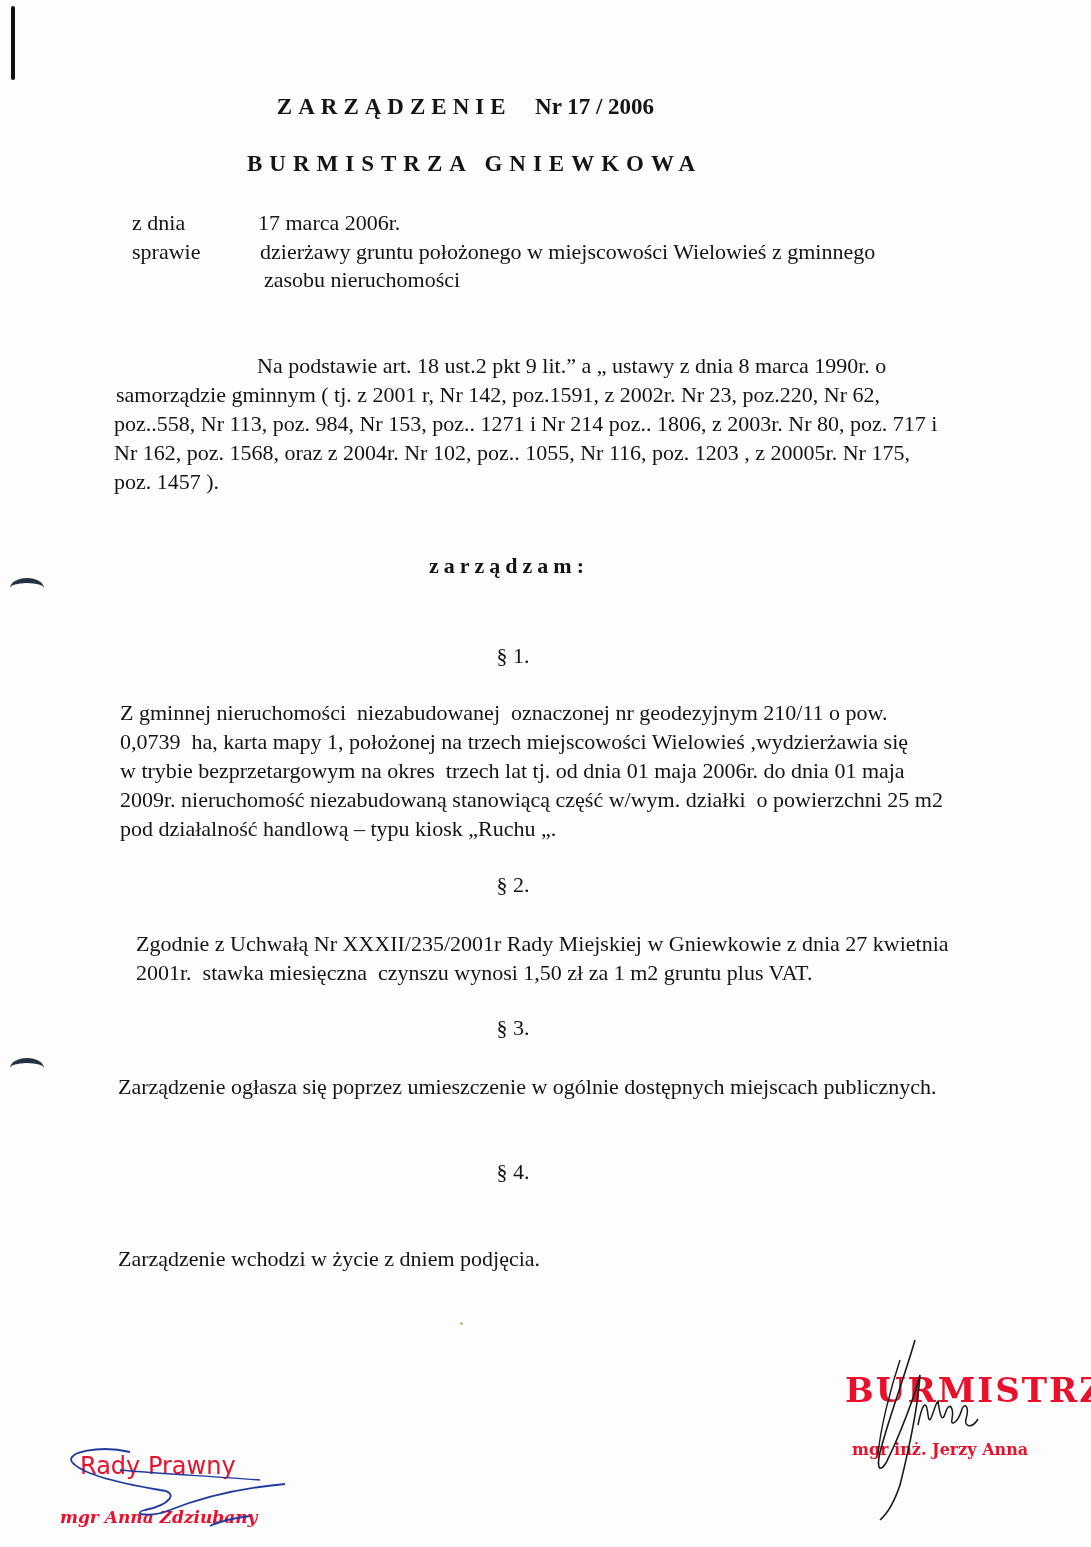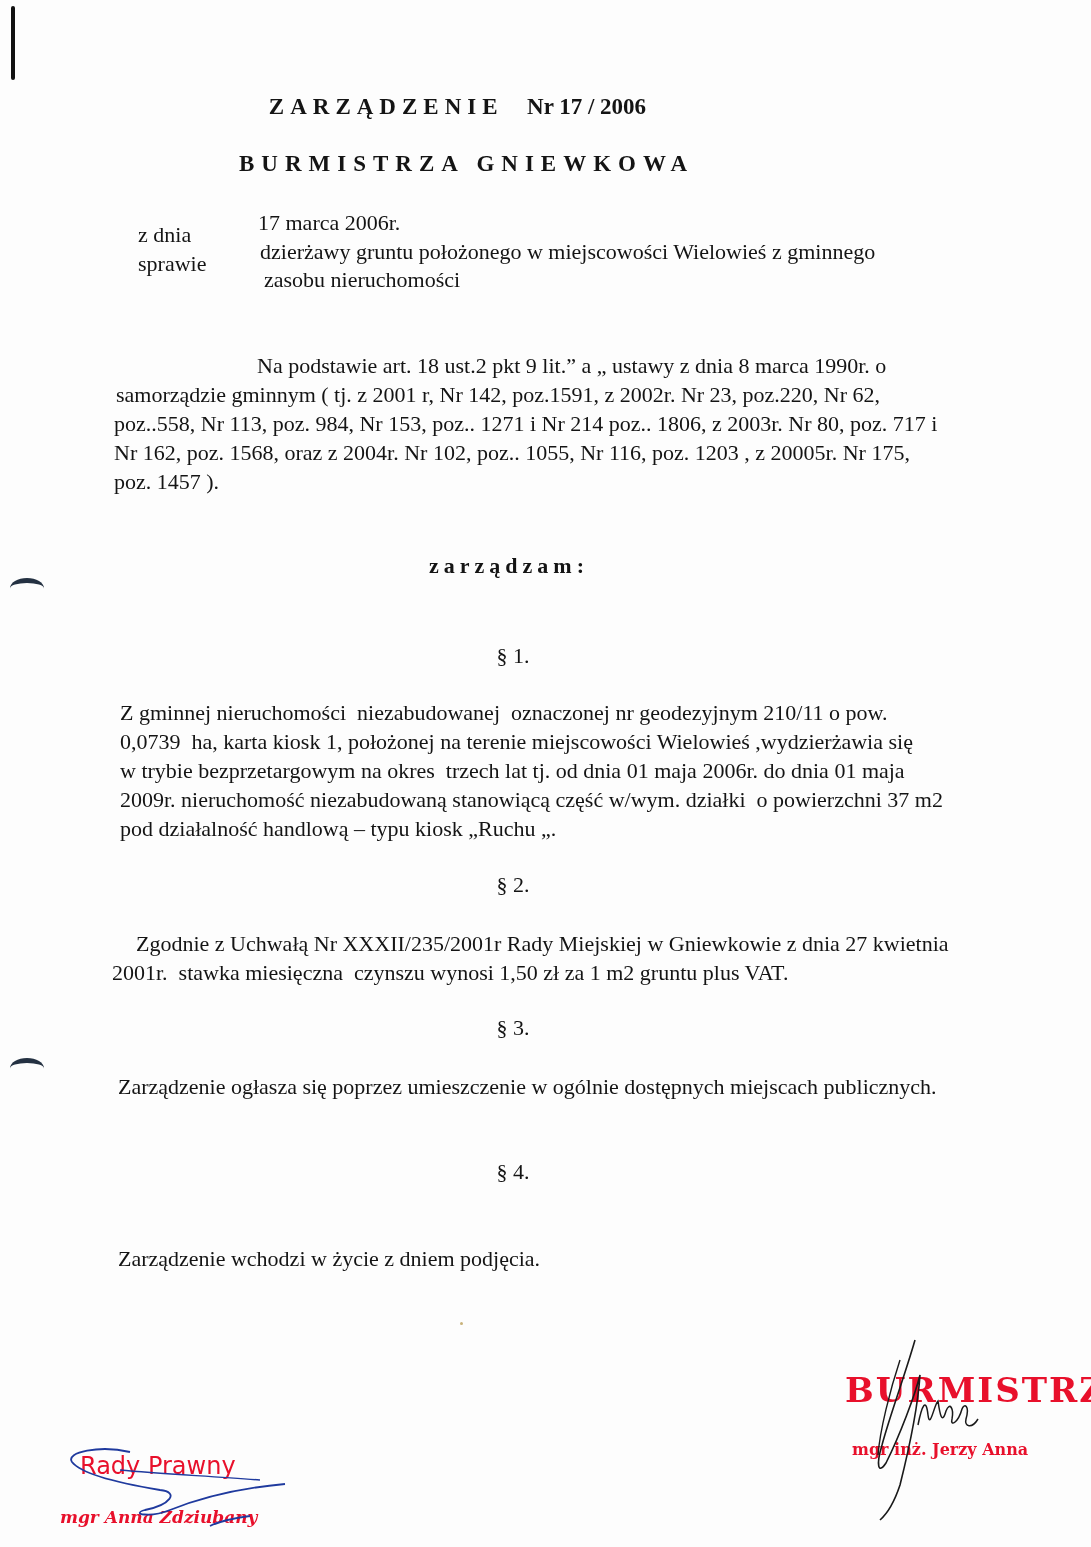--- a/index.html
+++ b/index.html
@@ -3,28 +3,28 @@
 <meta charset="utf-8">
 <style>
   html, body { margin: 0; padding: 0; }
   body {
     width: 1091px; height: 1547px; position: relative; overflow: hidden;
     background: #fdfdfd; color: #141414;
     font-family: "Liberation Serif", "DejaVu Serif", serif;
   }
   .abs { position: absolute; }
   .title {
-    left: 0; width: 885px; text-align: center; font-weight: bold;
+    left: 8px; width: 885px; text-align: center; font-weight: bold;
     font-size: 23px; white-space: pre;
   }
   .title1 { top: 94px; letter-spacing: 6px; padding-left: 30px; box-sizing: border-box; }
   .title1 .nr { letter-spacing: 0; }
   .title2 { top: 151px; letter-spacing: 7px; padding-left: 48px; box-sizing: border-box; }
   .meta { font-size: 22px; line-height: 29px; }
-  .meta-label { left: 138px; margin-top: 12px; }
+  .meta-label { left: 132px; }
   .meta-val { left: 258px; }
   .body-text { font-size: 22px; line-height: 29px; white-space: pre; }
   .heading-c { left: 0; width: 998px; text-align: center; font-size: 22px; }
   .zarz { top: 553px; font-weight: bold; letter-spacing: 5px; padding-left: 20px; box-sizing: border-box; }
   .punch { width: 34px; height: 16px; border-top: 5px solid #0d1b2e; border-radius: 50% 50% 0 0; left: 10px; opacity: .9; }
   .mark-line { left: 11px; top: 6px; width: 4px; height: 74px; background: #111; border-radius: 2px; }
   .stamp-red { color: #e8102b; font-weight: bold; }
   .stamp-right-title { left: 845px; top: 1370px; font-size: 34px; letter-spacing: 2px; font-family: "DejaVu Serif", serif; }
   .stamp-right-name { left: 852px; top: 1440px; font-size: 16px; font-family: "DejaVu Serif", serif; }
   .stamp-left-title { left: 80px; top: 1452px; font-size: 24px; font-family: "DejaVu Sans", sans-serif; font-weight: normal; }
@@ -50,28 +50,28 @@
 <div class="abs body-text" style="top:351px; left:257px">Na podstawie art. 18 ust.2 pkt 9 lit.” a „ ustawy z dnia 8 marca 1990r. o</div>
 <div class="abs body-text" style="top:380px; left:116px">samorządzie gminnym ( tj. z 2001 r, Nr 142, poz.1591, z 2002r. Nr 23, poz.220, Nr 62,</div>
 <div class="abs body-text" style="top:409px; left:114px">poz..558, Nr 113, poz. 984, Nr 153, poz.. 1271 i Nr 214 poz.. 1806, z 2003r. Nr 80, poz. 717 i</div>
 <div class="abs body-text" style="top:438px; left:114px">Nr 162, poz. 1568, oraz z 2004r. Nr 102, poz.. 1055, Nr 116, poz. 1203 , z 20005r. Nr 175,</div>
 <div class="abs body-text" style="top:467px; left:114px">poz. 1457 ).</div>
 
 <div class="abs heading-c zarz">zarządzam:</div>
 
 <div class="abs heading-c" style="top:643px; padding-left:28px; box-sizing:border-box">§ 1.</div>
 <div class="abs body-text" style="top:698px; left:120px">Z gminnej nieruchomości  niezabudowanej  oznaczonej nr geodezyjnym 210/11 o pow.</div>
-<div class="abs body-text" style="top:727px; left:120px">0,0739  ha, karta kiosk 1, położonej na terenie miejscowości Wielowieś ,wydzierżawia się</div>
+<div class="abs body-text" style="top:727px; left:120px">0,0739  ha, karta mapy 1, położonej na trzech miejscowości Wielowieś ,wydzierżawia się</div>
 <div class="abs body-text" style="top:756px; left:120px">w trybie bezprzetargowym na okres  trzech lat tj. od dnia 01 maja 2006r. do dnia 01 maja</div>
-<div class="abs body-text" style="top:785px; left:120px">2009r. nieruchomość niezabudowaną stanowiącą część w/wym. działki  o powierzchni 37 m2</div>
+<div class="abs body-text" style="top:785px; left:120px">2009r. nieruchomość niezabudowaną stanowiącą część w/wym. działki  o powierzchni 25 m2</div>
 <div class="abs body-text" style="top:814px; left:120px">pod działalność handlową – typu kiosk „Ruchu „.</div>
 
 <div class="abs heading-c" style="top:872px; padding-left:28px; box-sizing:border-box">§ 2.</div>
 <div class="abs body-text" style="top:929px; left:136px">Zgodnie z Uchwałą Nr XXXII/235/2001r Rady Miejskiej w Gniewkowie z dnia 27 kwietnia</div>
-<div class="abs body-text" style="top:958px; left:112px">2001r.  stawka miesięczna  czynszu wynosi 1,50 zł za 1 m2 gruntu plus VAT.</div>
+<div class="abs body-text" style="top:958px; left:136px">2001r.  stawka miesięczna  czynszu wynosi 1,50 zł za 1 m2 gruntu plus VAT.</div>
 
 <div class="abs heading-c" style="top:1015px; padding-left:28px; box-sizing:border-box">§ 3.</div>
 <div class="abs body-text" style="top:1072px; left:118px">Zarządzenie ogłasza się poprzez umieszczenie w ogólnie dostępnych miejscach publicznych.</div>
 
 <div class="abs heading-c" style="top:1159px; padding-left:28px; box-sizing:border-box">§ 4.</div>
 <div class="abs body-text" style="top:1244px; left:118px">Zarządzenie wchodzi w życie z dniem podjęcia.</div>
 
 <div class="abs" style="left:460px; top:1322px; width:3px; height:3px; background:#c9b27a; border-radius:50%"></div>
 
 <div class="abs stamp-red stamp-right-title">BURMISTRZ</div>

